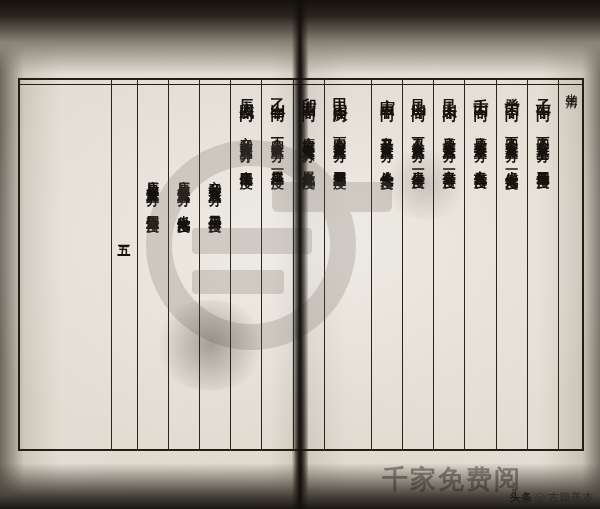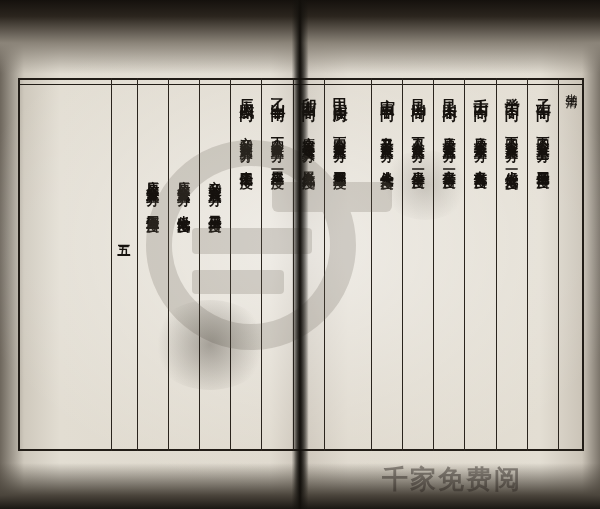--- a/index.html
+++ b/index.html
@@ -266,13 +266,16 @@
 
   <div class="blotch" style="left:150px;top:300px;width:120px;height:90px;"></div>
   <div class="blotch" style="left:380px;top:150px;width:90px;height:70px;opacity:0.5;"></div>
 
   <div class="edge-top"></div>
   <div class="edge-bottom"></div>
   <div class="gutter"></div>
 
   <div class="stamp">千家免费阅</div>
 
+  <div class="credit">
+    <span class="tt">头条</span><span class="sep">@</span><span>古籍善本</span>
+  </div>
 </div>
 
 </body></html>

